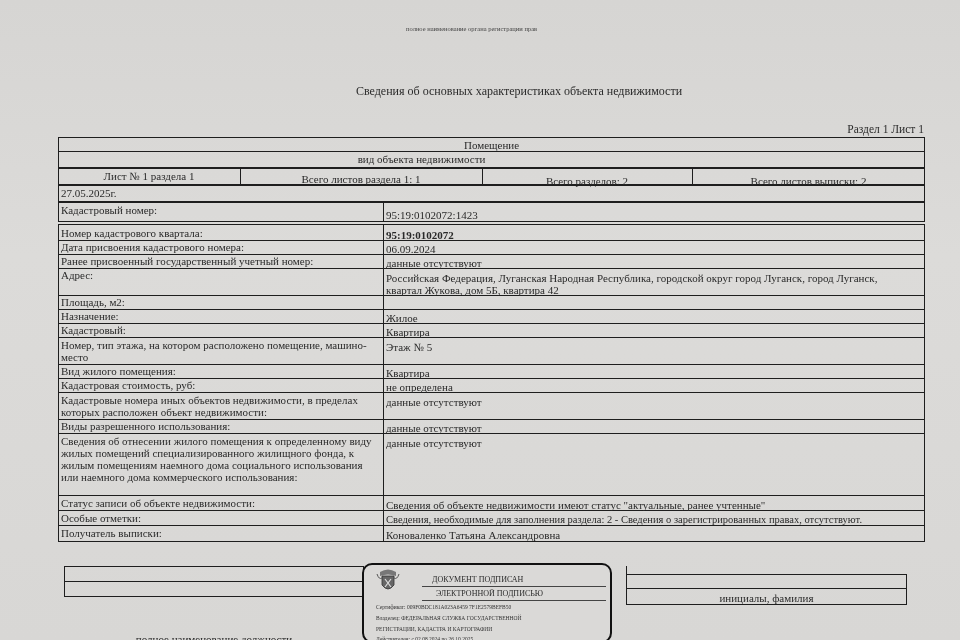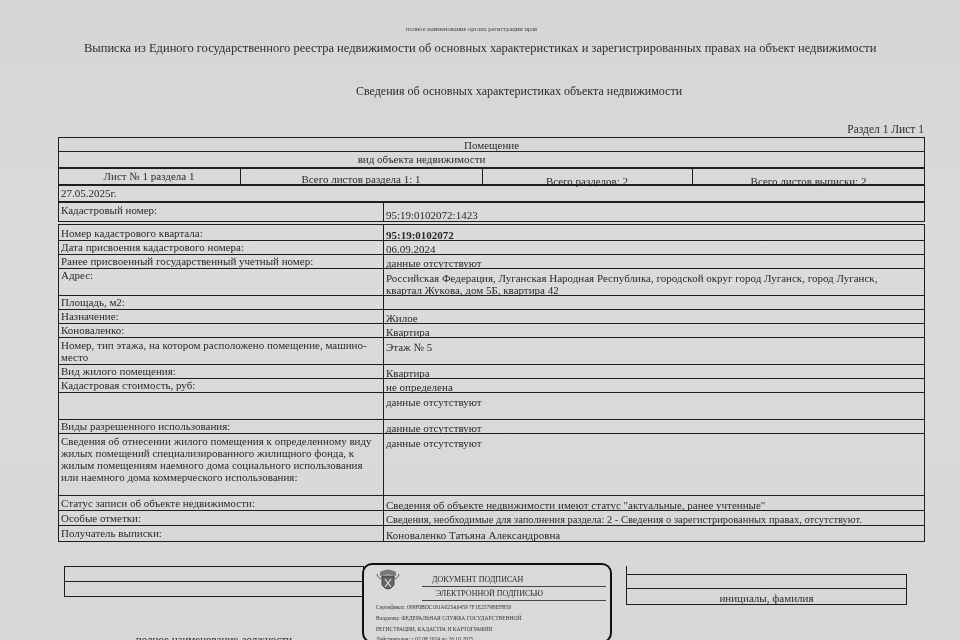--- a/index.html
+++ b/index.html
@@ -48,21 +48,20 @@
     .emblem {
       position: absolute; left: 12px; top: 3px; width: 24px; height: 26px;
     }
   </style>
 </head>
 <body>
 
 <div class="page">
 
   <div class="abs org-caption">полное наименование органа регистрации прав</div>
-  <div class="abs doc-title">Выписка из Единого государственного реестра недвижимости об основных характеристиках и зарегистрированных правах на объект недвижимости</div>
 
   <div class="abs section-title">Сведения об основных характеристиках объекта недвижимости</div>
   <div class="abs section-sheet">Раздел 1 Лист 1</div>
 
   <div class="box" style="left:58px; top:137px; width:867px; height:31px;"></div>
   <div class="hline" style="left:58px; top:151px; width:867px;"></div>
   <div class="cell center" style="left:58px; top:138px; width:867px; height:13px;">Помещение</div>
   <div class="cell center" style="left:58px; top:152px; width:727px; height:14px;">вид объекта недвижимости</div>
 
   <div class="box" style="left:58px; top:168px; width:867px; height:17px;"></div>
@@ -111,32 +110,33 @@
   <div class="cell" style="left:383px; top:256px; width:540px;">данные отсутствуют</div>
 
   <div class="cell" style="left:58px; top:268px; width:325px;">Адрес:</div>
   <div class="cell" style="left:383px; top:271px; width:530px; white-space:normal;">Российская Федерация, Луганская Народная Республика, городской округ город Луганск, город Луганск, квартал Жукова, дом 5Б, квартира 42</div>
 
   <div class="cell" style="left:58px; top:295px; width:325px;">Площадь, м2:</div>
 
   <div class="cell" style="left:383px; top:311px; width:540px;">Жилое</div>
   <div class="cell" style="left:58px; top:309px; width:325px;">Назначение:</div>
 
-  <div class="cell" style="left:58px; top:323px; width:325px;">Коноваленко:</div>
+  <div class="cell" style="left:58px; top:323px; width:325px;">Кадастровый:</div>
   <div class="cell" style="left:383px; top:325px; width:540px;">Квартира</div>
 
   <div class="cell" style="left:58px; top:338px; width:327px; white-space:normal;">Номер, тип этажа, на котором расположено помещение, машино-место</div>
   <div class="cell" style="left:383px; top:340px; width:540px;">Этаж № 5</div>
 
   <div class="cell" style="left:58px; top:364px; width:325px;">Вид жилого помещения:</div>
   <div class="cell" style="left:383px; top:366px; width:540px;">Квартира</div>
 
   <div class="cell" style="left:58px; top:378px; width:325px;">Кадастровая стоимость, руб:</div>
   <div class="cell" style="left:383px; top:380px; width:540px;">не определена</div>
 
+  <div class="cell" style="left:58px; top:393px; width:325px; white-space:normal;">Кадастровые номера иных объектов недвижимости, в пределах которых расположен объект недвижимости:</div>
   <div class="cell" style="left:383px; top:395px; width:540px;">данные отсутствуют</div>
 
   <div class="cell" style="left:58px; top:419px; width:325px;">Виды разрешенного использования:</div>
   <div class="cell" style="left:383px; top:421px; width:540px;">данные отсутствуют</div>
 
   <div class="cell" style="left:58px; top:434px; width:320px; white-space:normal;">Сведения об отнесении жилого помещения к определенному виду жилых помещений специализированного жилищного фонда, к жилым помещениям наемного дома социального использования или наемного дома коммерческого использования:</div>
   <div class="cell" style="left:383px; top:436px; width:540px;">данные отсутствуют</div>
 
   <div class="cell" style="left:58px; top:496px; width:325px;">Статус записи об объекте недвижимости:</div>
   <div class="cell" style="left:383px; top:498px; width:540px;">Сведения об объекте недвижимости имеют статус "актуальные, ранее учтенные"</div>

